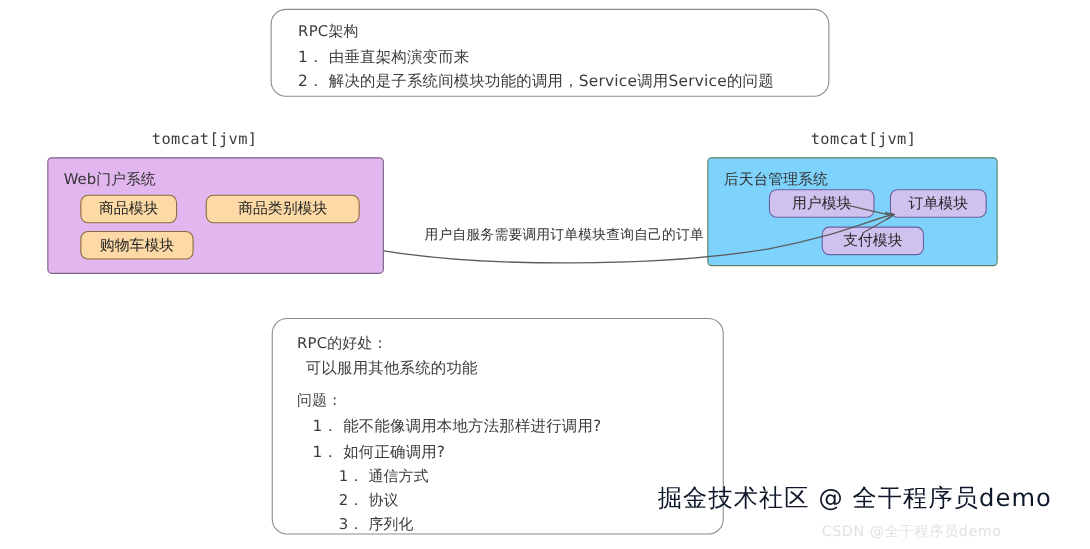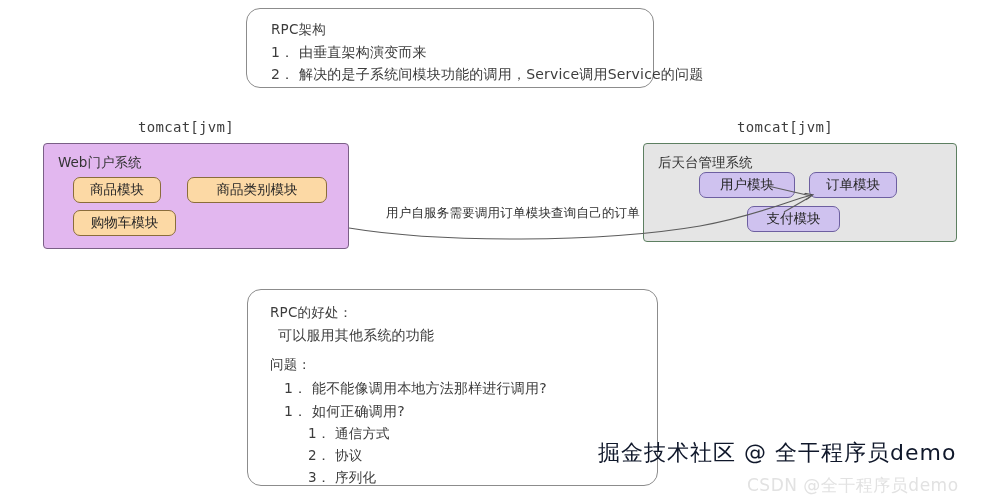--- a/index.html
+++ b/index.html
@@ -32,21 +32,21 @@
   .note-line {
     position: absolute;
     white-space: pre;
     color: #3c3c3c;
     font-size: 13.5px;
     line-height: 1;
     letter-spacing: 0.2px;
   }
 
   
-  #rpc-arch-box { left: 246px; top: 8px; width: 408px; height: 80px; }
+  #rpc-arch-box { left: 246px; top: 8px; width: 508px; height: 80px; }
   #rpc-arch-title { left: 24px; top: 14px; font-size: 13.5px; }
   #rpc-arch-item-0 { left: 24px; top: 36px; font-size: 14px; }
   #rpc-arch-item-1 { left: 24px; top: 58px; font-size: 14px; }
 
   
   .tomcat-caption {
     position: absolute;
     font-family: "DejaVu Sans Mono", "Liberation Mono", monospace;
     font-size: 14px;
     color: #3c3c3c;
@@ -61,22 +61,22 @@
     position: absolute;
     border-radius: 4px;
     box-sizing: border-box;
   }
   #web-portal-system {
     left: 43px; top: 143px; width: 306px; height: 106px;
     background: #e2b7ef;
     border: 1.3px solid #7a5f86;
   }
   #backend-admin-system {
-    left: 643px; top: 143px; width: 314px; height: 99px;
-    background: #e5e5e5;
+    left: 643px; top: 143px; width: 264px; height: 99px;
+    background: #7dd3fc;
     border: 1.3px solid #5d7f61;
   }
   .system-title {
     position: absolute;
     left: 14px; top: 10px;
     font-size: 13.5px;
     color: #333333;
     white-space: pre;
   }
 
@@ -138,21 +138,21 @@
     position: absolute;
     left: 598px; top: 438px;
     font-size: 22px;
     color: #0f172a;
     white-space: pre;
     letter-spacing: 1px;
   }
   #watermark-csdn {
     position: absolute;
     left: 747px; top: 474px;
-    font-size: 17px;
+    font-size: 13px;
     color: #e2e2e2;
     white-space: pre;
     letter-spacing: 0.5px;
   }
 
   svg.overlay {
     position: absolute;
     left: 0; top: 0;
     width: 991px; height: 499px;
     pointer-events: none;

